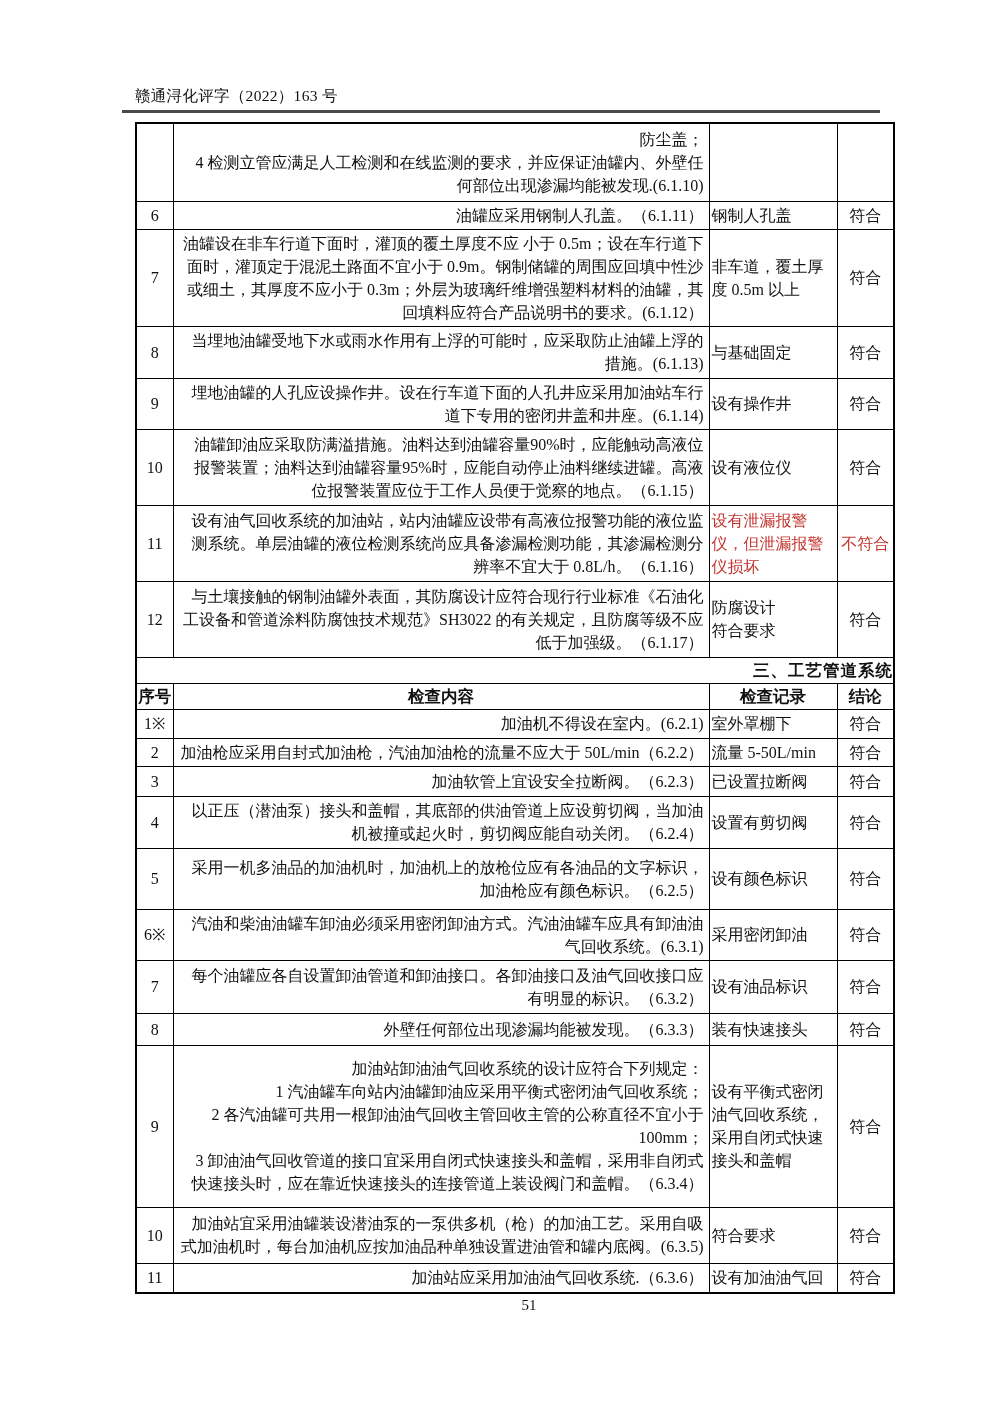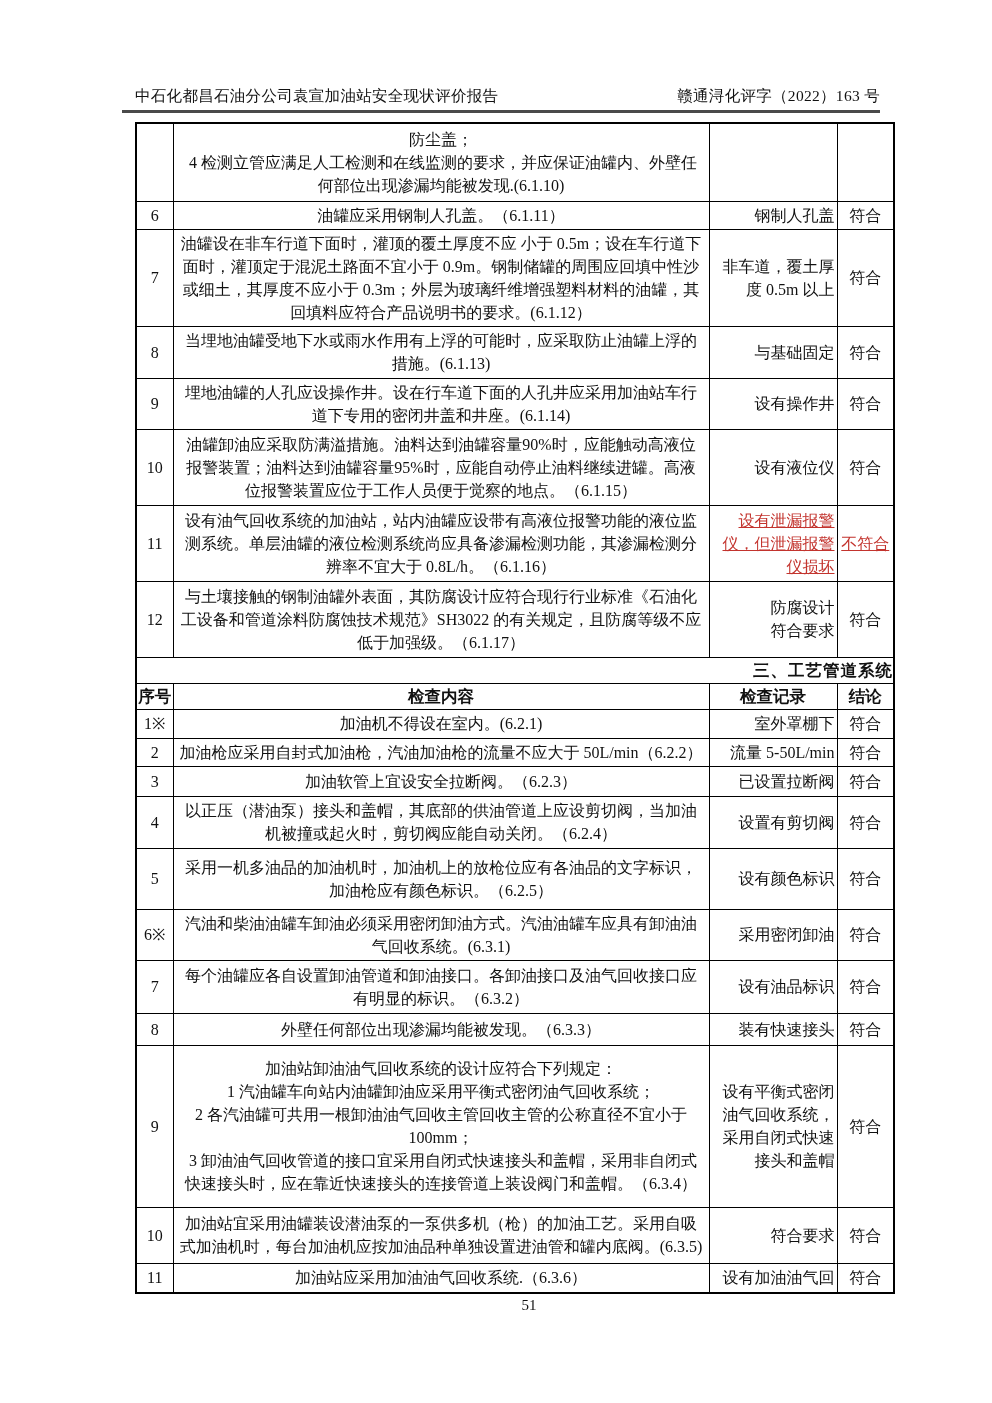--- a/index.html
+++ b/index.html
@@ -31,45 +31,44 @@
     border: 2.5px solid #000;
   }
   .doc-table td {
     border: 1.8px solid #000;
     font-size: 16px;
     line-height: 23px;
     vertical-align: middle;
     overflow: hidden;
   }
   td.c-no        { text-align: center; padding: 1px 1px; }
-  td.c-content   { text-align: center; padding: 2px 5px 2px 5px; white-space: pre-wrap; }
-  td.c-record    { text-align: right; padding: 1px 2px; white-space: pre-wrap; }
+  td.c-content   { text-align: right; padding: 2px 5px 2px 5px; white-space: pre-wrap; }
+  td.c-record    { text-align: left; padding: 1px 2px; white-space: pre-wrap; }
   td.c-conclusion{ text-align: center; padding: 1px 1px; }
   tr.section-title-row td {
     font-weight: 700; font-size: 16.5px; text-align: right;
     letter-spacing: 1px; padding: 1px 0;
   }
   tr.col-header-row td {
     font-weight: 700; font-size: 16.5px; text-align: center; padding: 1px 0;
   }
   td.bold { font-weight: 400; }
-  .fail { color: #c3342e; text-decoration: underline; }
+  .fail { color: #c3342e; }
   .page-number {
     position: absolute;
     left: 150px; top: 1297px; width: 758px;
     text-align: center; font-size: 15px;
   }
 </style>
 </head>
 <body>
 
 <div class="page">
 
   <div class="running-head">
-    <span>中石化都昌石油分公司袁宣加油站安全现状评价报告</span>
     <span><span>赣通浔化评字</span><span class="hr-num">（2022）163</span><span> 号</span></span>
   </div>
   <div class="head-rule"></div>
 
   <table class="doc-table">
     <colgroup>
         <col style="width:37px">
         <col style="width:536px">
         <col style="width:128px">
         <col style="width:57px">

